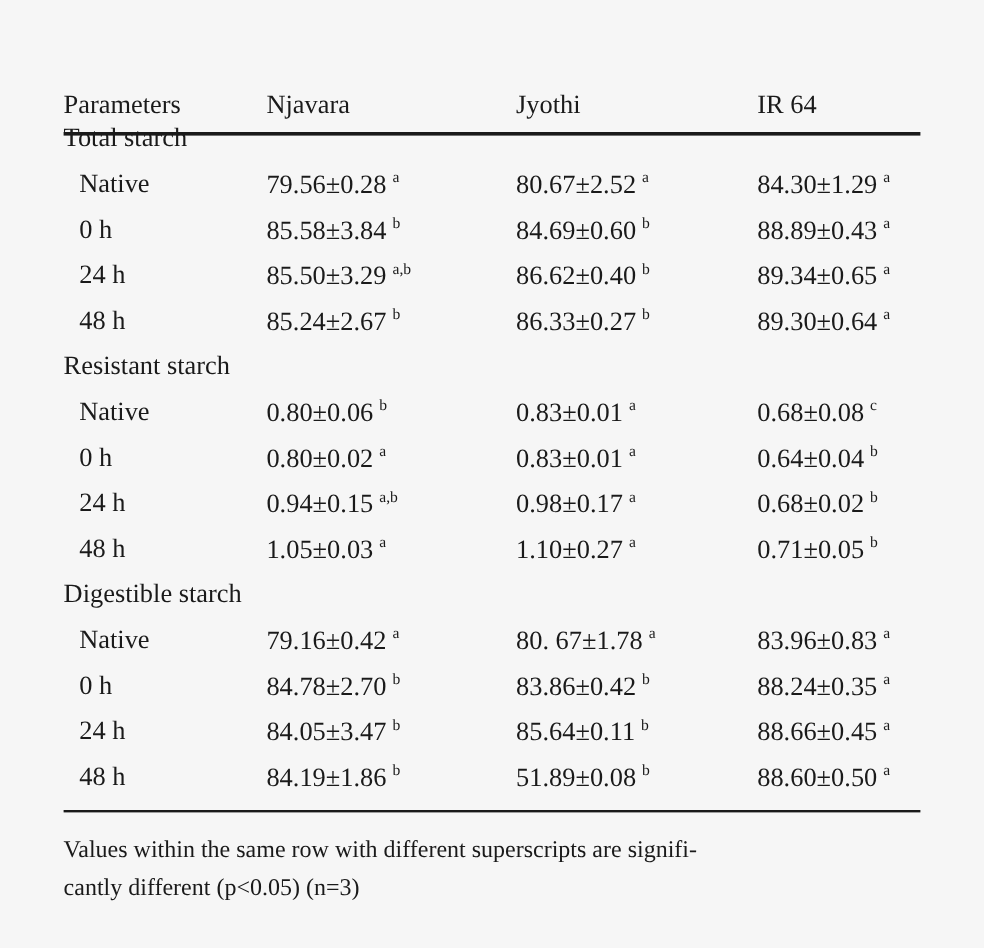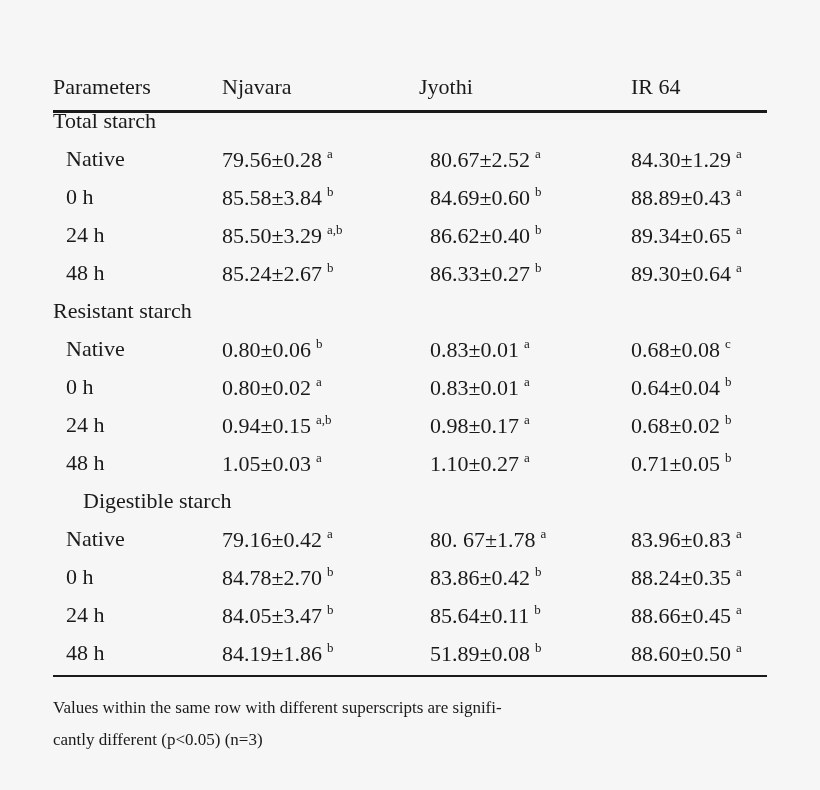--- a/index.html
+++ b/index.html
@@ -46,21 +46,21 @@
     }
     .row {
       position: absolute;
       left: 53px;
       width: 714px;
       height: 32px;
       font-size: 22px;
     }
     .row span.cell {
       position: absolute;
-      top: 10px;
+      top: 4px;
       white-space: pre;
     }
     .row span.cell sup {
       font-size: 13px;
       vertical-align: 9px;
       margin-left: 5px;
     }
     .section-label {
       left: 0;
     }
@@ -68,34 +68,34 @@
       left: 13px;
     }
     .c1 { left: 169px; }
     .c2 { left: 377px; }
     .c3 { left: 578px; }
     .footnote {
       position: absolute;
       left: 53px;
       top: 692px;
       width: 714px;
-      font-size: 17px;
+      font-size: 20px;
       line-height: 32px;
       text-align: justify;
       text-align-last: left;
     }
   </style>
 </head>
 <body>
 
 <div class="table-wrap">
   <div class="header-row">
     <span style="left:0">Parameters</span>
     <span style="left:169px">Njavara</span>
-    <span style="left:366px">Jyothi</span>
+    <span style="left:377px">Jyothi</span>
     <span style="left:578px">IR 64</span>
   </div>
   <div class="rule-thick"></div>
 </div>
 
 <div id="table-body">
     <div class="row" style="top: 98px;">
       <span class="cell section-label">Total starch</span>
     </div>
     <div class="row" style="top: 136px;">
@@ -142,21 +142,21 @@
       <span class="cell c1"><span>0.94±0.15</span><sup>a,b</sup></span>
       <span class="cell c2"><span>0.98±0.17</span><sup>a</sup></span>
       <span class="cell c3"><span>0.68±0.02</span><sup>b</sup></span>
     </div>
     <div class="row" style="top: 440px;">
       <span class="cell sub-label">48 h</span>
       <span class="cell c1"><span>1.05±0.03</span><sup>a</sup></span>
       <span class="cell c2"><span>1.10±0.27</span><sup>a</sup></span>
       <span class="cell c3"><span>0.71±0.05</span><sup>b</sup></span>
     </div>
-    <div class="row" style="top: 478px; margin-left: 30px;">
+    <div class="row" style="top: 478px;">
       <span class="cell section-label">Digestible starch</span>
     </div>
     <div class="row" style="top: 516px;">
       <span class="cell sub-label">Native</span>
       <span class="cell c1"><span>79.16±0.42</span><sup>a</sup></span>
       <span class="cell c2"><span>80. 67±1.78</span><sup>a</sup></span>
       <span class="cell c3"><span>83.96±0.83</span><sup>a</sup></span>
     </div>
     <div class="row" style="top: 554px;">
       <span class="cell sub-label">0 h</span>

